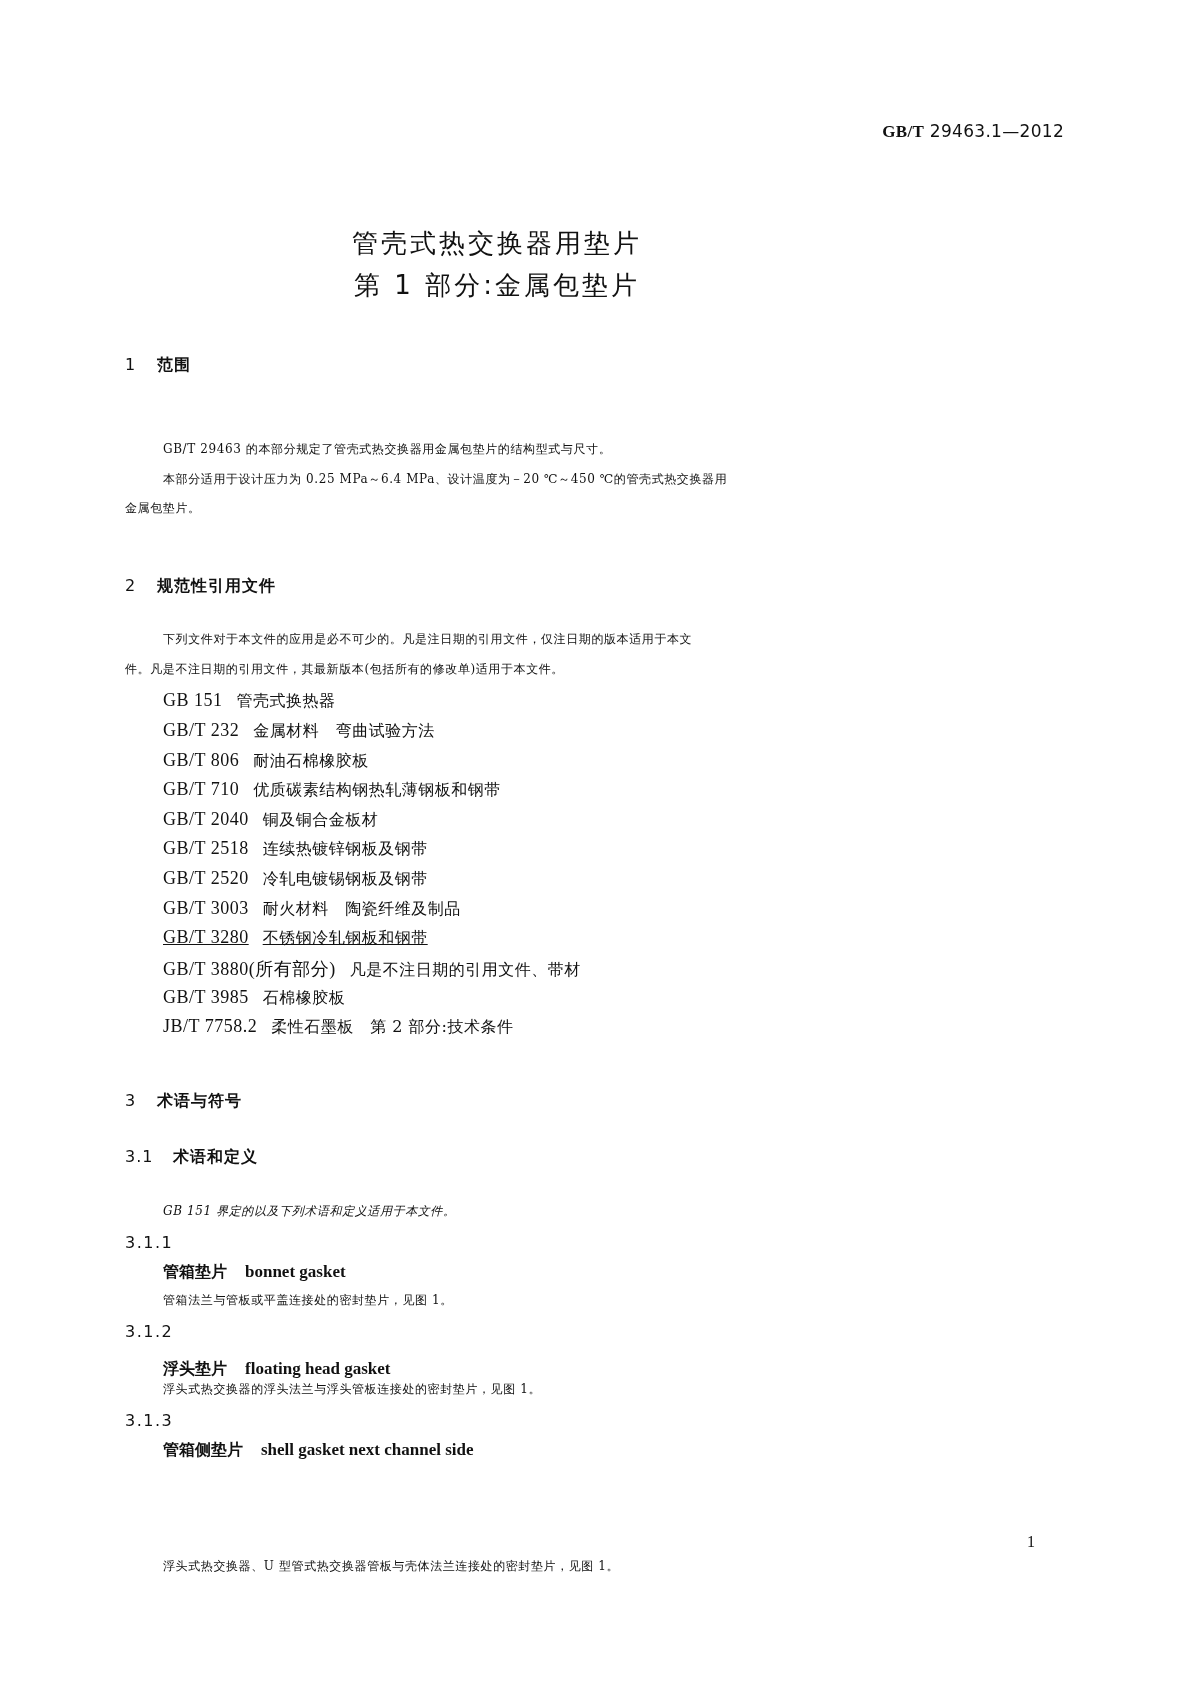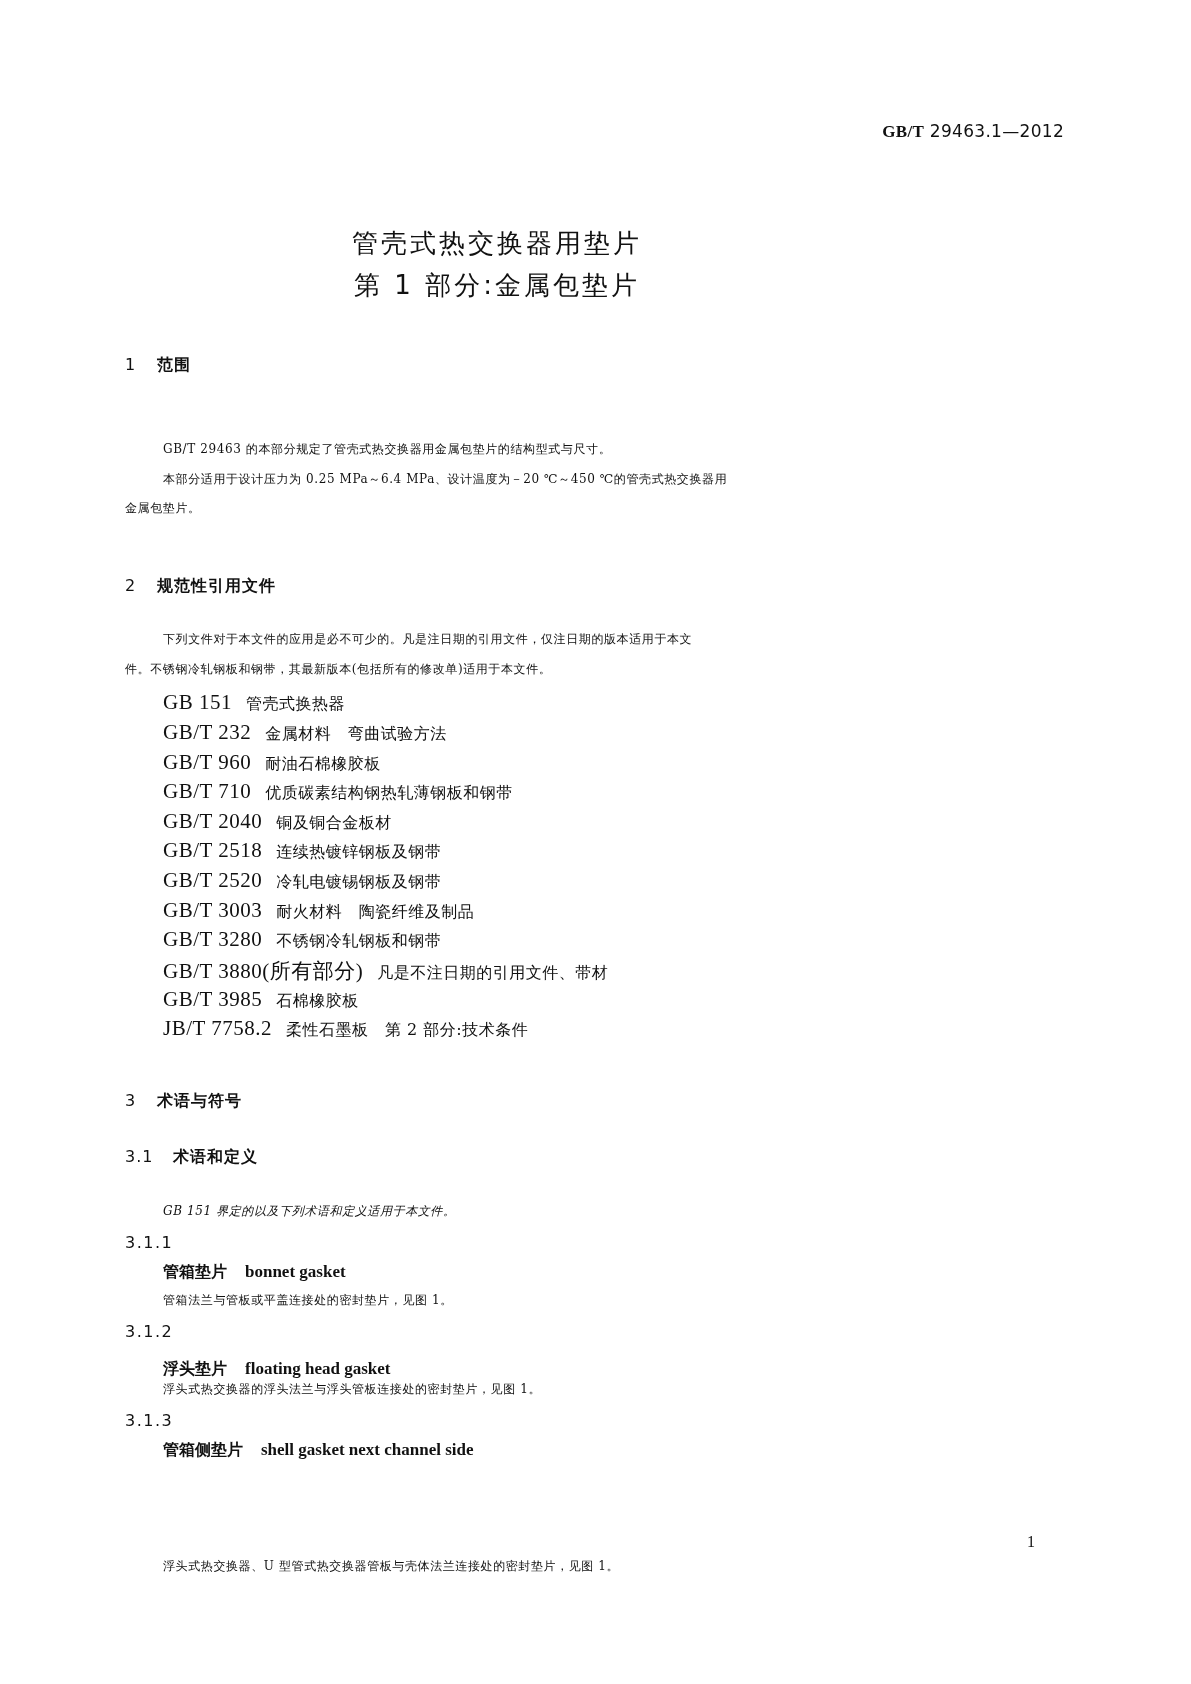--- a/index.html
+++ b/index.html
@@ -11,21 +11,21 @@
     .title { left: 0; width: 994px; text-align: center; font-family: "DejaVu Sans", sans-serif; font-size: 26px; letter-spacing: 3px; }
     .title1 { top: 226px; }
     .title2 { top: 268px; }
     .h1 { left: 125px; font-family: "DejaVu Sans", sans-serif; font-size: 16px; font-weight: bold; letter-spacing: 1px; }
     .h1 .num { display: inline-block; width: 32px; font-weight: normal; }
     .h2num { display: inline-block; width: 48px; font-weight: normal; }
     .p { font-size: 12px; letter-spacing: 0.6px; }
     .ind { left: 163px; }
     .flush { left: 125px; }
     .ref { left: 163px; font-size: 16px; letter-spacing: 0.5px; }
-    .ref .code { font-family: "Liberation Serif", serif; font-size: 21px; letter-spacing: 0.5px; }
+    .ref .code { font-family: "Liberation Serif", serif; font-size: 18px; letter-spacing: 0.5px; }
     .ref .gap { display: inline-block; width: 14px; }
     .termnum { left: 125px; font-family: "DejaVu Sans", sans-serif; font-size: 16px; letter-spacing: 1.5px; }
     .termname { left: 163px; font-family: "DejaVu Sans", sans-serif; font-size: 16px; font-weight: bold; }
     .termname .en { font-family: "Liberation Serif", serif; font-size: 17px; font-weight: bold; margin-left: 18px; }
     .pageno { top: 1533px; left: 1027px; font-family: "Liberation Serif", serif; font-size: 16px; }
   </style>
 </head>
 <body>
 
 <div class="abs std-id">
@@ -40,31 +40,31 @@
   <span class="num">1</span><span>范围</span>
 </div>
 <div class="abs p ind" style="top:441px;">GB/T 29463 的本部分规定了管壳式热交换器用金属包垫片的结构型式与尺寸。</div>
 <div class="abs p ind" style="top:471px;">本部分适用于设计压力为 0.25 MPa～6.4 MPa、设计温度为－20 ℃～450 ℃的管壳式热交换器用</div>
 <div class="abs p flush" style="top:500px;">金属包垫片。</div>
 
 <div class="abs h1" style="top:576px;">
   <span class="num">2</span><span>规范性引用文件</span>
 </div>
 <div class="abs p ind" style="top:631px;">下列文件对于本文件的应用是必不可少的。凡是注日期的引用文件，仅注日期的版本适用于本文</div>
-<div class="abs p flush" style="top:661px;">件。不锈钢冷轧钢板和钢带，其最新版本(包括所有的修改单)适用于本文件。</div>
+<div class="abs p flush" style="top:661px;">件。凡是不注日期的引用文件，其最新版本(包括所有的修改单)适用于本文件。</div>
 
 <div class="abs ref" style="top:690px;"><span class="code">GB 151</span><span class="gap"></span><span>管壳式换热器</span></div>
 <div class="abs ref" style="top:720px;"><span class="code">GB/T 232</span><span class="gap"></span><span>金属材料　弯曲试验方法</span></div>
-<div class="abs ref" style="top:750px;"><span class="code">GB/T 960</span><span class="gap"></span><span>耐油石棉橡胶板</span></div>
+<div class="abs ref" style="top:750px;"><span class="code">GB/T 806</span><span class="gap"></span><span>耐油石棉橡胶板</span></div>
 <div class="abs ref" style="top:779px;"><span class="code">GB/T 710</span><span class="gap"></span><span>优质碳素结构钢热轧薄钢板和钢带</span></div>
 <div class="abs ref" style="top:809px;"><span class="code">GB/T 2040</span><span class="gap"></span><span>铜及铜合金板材</span></div>
 <div class="abs ref" style="top:838px;"><span class="code">GB/T 2518</span><span class="gap"></span><span>连续热镀锌钢板及钢带</span></div>
 <div class="abs ref" style="top:868px;"><span class="code">GB/T 2520</span><span class="gap"></span><span>冷轧电镀锡钢板及钢带</span></div>
 <div class="abs ref" style="top:898px;"><span class="code">GB/T 3003</span><span class="gap"></span><span>耐火材料　陶瓷纤维及制品</span></div>
-<div class="abs ref" style="top:927px;"><span class="code">GB/T 3280</span><span class="gap"></span><span>不锈钢冷轧钢板和钢带</span></div>
+<div class="abs ref" style="top:927px;text-decoration:underline;"><span class="code">GB/T 3280</span><span class="gap"></span><span>不锈钢冷轧钢板和钢带</span></div>
 <div class="abs ref" style="top:957px;"><span class="code">GB/T 3880(所有部分)</span><span class="gap"></span><span>凡是不注日期的引用文件、带材</span></div>
 <div class="abs ref" style="top:987px;"><span class="code">GB/T 3985</span><span class="gap"></span><span>石棉橡胶板</span></div>
 <div class="abs ref" style="top:1016px;"><span class="code">JB/T 7758.2</span><span class="gap"></span><span>柔性石墨板　第 2 部分:技术条件</span></div>
 
 <div class="abs h1" style="top:1091px;">
   <span class="num">3</span><span>术语与符号</span>
 </div>
 <div class="abs h1" style="top:1147px;">
   <span class="h2num">3.1</span><span>术语和定义</span>
 </div>

